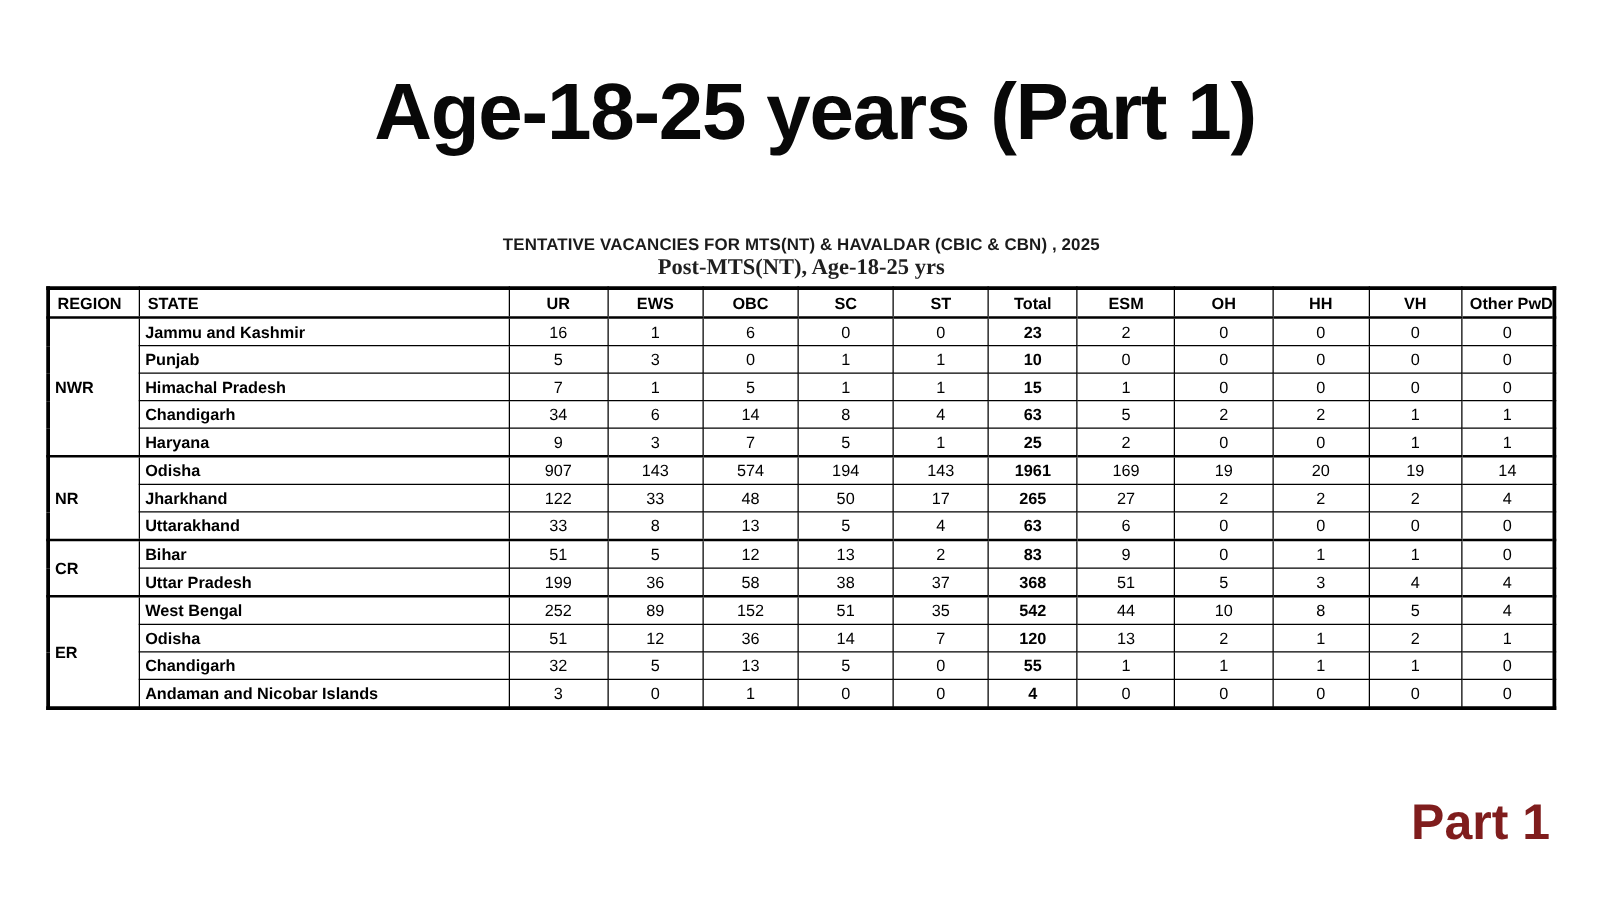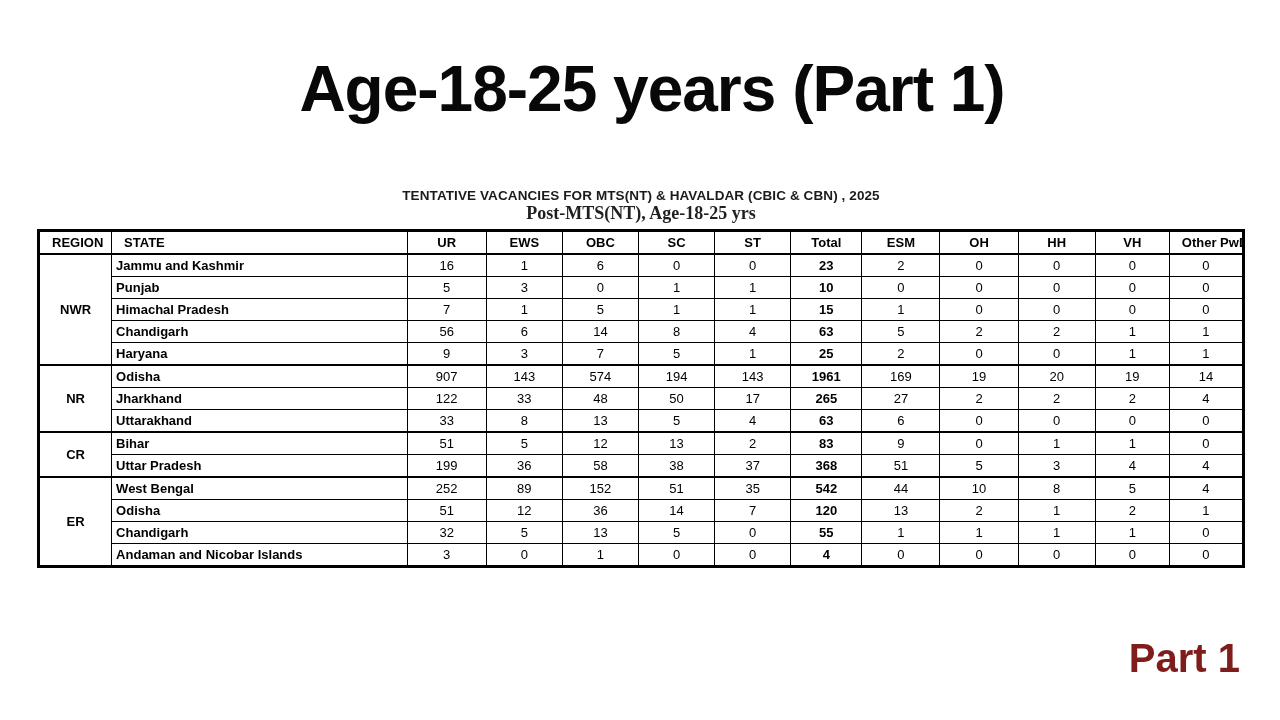--- a/index.html
+++ b/index.html
@@ -26,25 +26,25 @@
     border-collapse:collapse;table-layout:fixed;
     border:3px solid #000;
   }
   table.vac th, table.vac td{
     border:1px solid #000;
     height:21px;padding:0 4px;
     font-size:13px;line-height:1.05;
     white-space:nowrap;overflow:hidden;
   }
   table.vac thead th{
-    font-weight:700;text-align:center;border-bottom:2.5px solid #000;padding:0 12px;
+    font-weight:700;text-align:center;border-bottom:2.5px solid #000;padding:0 6px;
   }
   table.vac thead th.h-region, table.vac thead th.h-state{text-align:left;}
   td.region{
-    font-weight:700;text-align:center;border-right:2px solid #000;
+    font-weight:700;text-align:left;border-right:2px solid #000;
   }
   td.state{
     font-weight:700;text-align:left;
     border-left:2px solid #000;border-right:2.5px solid #000;margin-left:43px;
   }
   td.num{text-align:center;font-weight:400;}
   td.total{
     font-weight:700;
     border-left:2.5px solid #000;border-right:2.5px solid #000;
   }
@@ -135,21 +135,21 @@
         <td class="num">1</td>
         <td class="num total">15</td>
         <td class="num">1</td>
         <td class="num">0</td>
         <td class="num">0</td>
         <td class="num">0</td>
         <td class="num">0</td>
       </tr>
       <tr>
         <td class="state">Chandigarh</td>
-        <td class="num">56</td>
+        <td class="num">34</td>
         <td class="num">6</td>
         <td class="num">14</td>
         <td class="num">8</td>
         <td class="num">4</td>
         <td class="num total">63</td>
         <td class="num">5</td>
         <td class="num">2</td>
         <td class="num">2</td>
         <td class="num">1</td>
         <td class="num">1</td>

